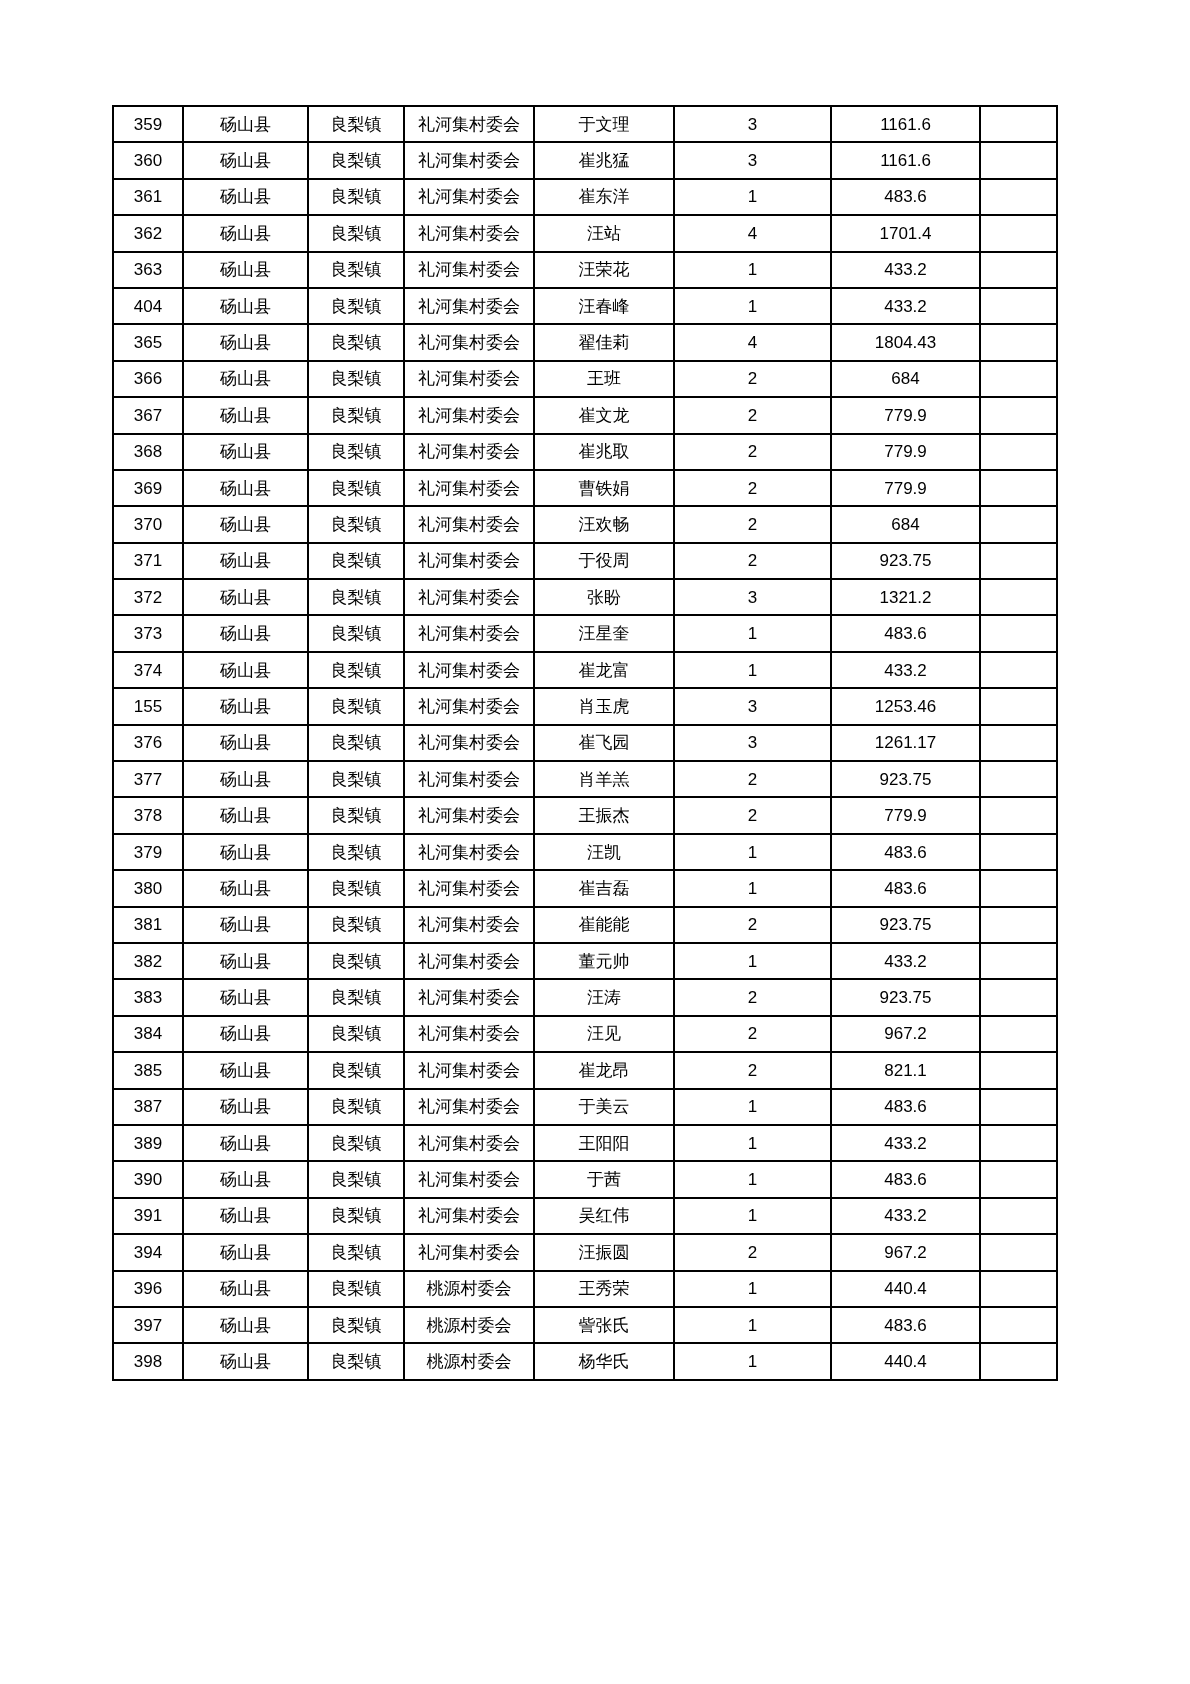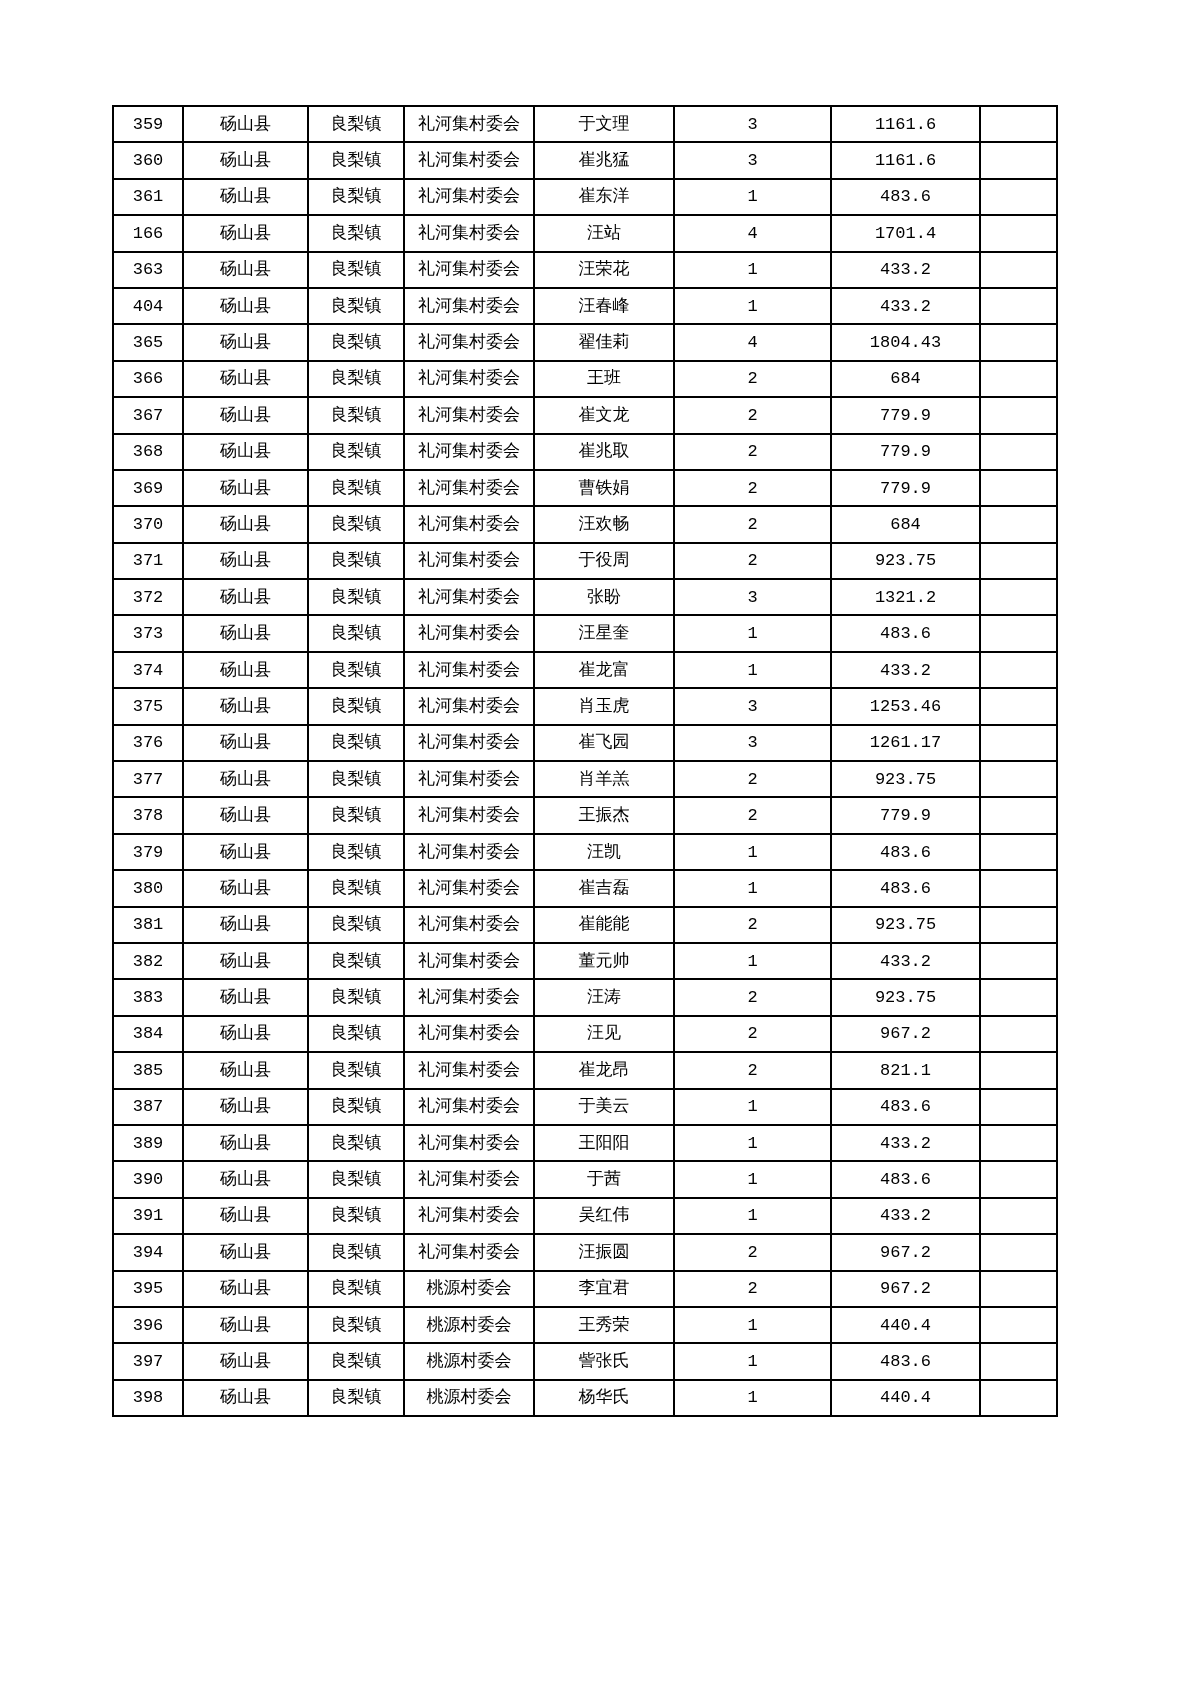--- a/index.html
+++ b/index.html
@@ -6,21 +6,21 @@
     margin: 0;
     padding: 0;
     background: #ffffff;
   }
   .page {
     position: relative;
     width: 1190px;
     height: 1684px;
     background: #ffffff;
     overflow: hidden;
-    font-family: Liberation Mono, monospace;
+    font-family: Liberation Sans, sans-serif;
     color: #000000;
   }
   table.records {
     position: absolute;
     left: 112px;
     top: 105px;
     border-collapse: collapse;
     table-layout: fixed;
     width: 944px;
   }
@@ -84,21 +84,21 @@
           <td>361</td>
           <td>砀山县</td>
           <td>良梨镇</td>
           <td>礼河集村委会</td>
           <td>崔东洋</td>
           <td>1</td>
           <td>483.6</td>
           <td></td>
         </tr>
         <tr>
-          <td>166</td>
+          <td>362</td>
           <td>砀山县</td>
           <td>良梨镇</td>
           <td>礼河集村委会</td>
           <td>汪站</td>
           <td>4</td>
           <td>1701.4</td>
           <td></td>
         </tr>
         <tr>
           <td>363</td>
@@ -214,21 +214,21 @@
           <td>374</td>
           <td>砀山县</td>
           <td>良梨镇</td>
           <td>礼河集村委会</td>
           <td>崔龙富</td>
           <td>1</td>
           <td>433.2</td>
           <td></td>
         </tr>
         <tr>
-          <td>375</td>
+          <td>155</td>
           <td>砀山县</td>
           <td>良梨镇</td>
           <td>礼河集村委会</td>
           <td>肖玉虎</td>
           <td>3</td>
           <td>1253.46</td>
           <td></td>
         </tr>
         <tr>
           <td>376</td>
@@ -369,30 +369,20 @@
           <td>1</td>
           <td>433.2</td>
           <td></td>
         </tr>
         <tr>
           <td>394</td>
           <td>砀山县</td>
           <td>良梨镇</td>
           <td>礼河集村委会</td>
           <td>汪振圆</td>
-          <td>2</td>
-          <td>967.2</td>
-          <td></td>
-        </tr>
-        <tr>
-          <td>395</td>
-          <td>砀山县</td>
-          <td>良梨镇</td>
-          <td>桃源村委会</td>
-          <td>李宜君</td>
           <td>2</td>
           <td>967.2</td>
           <td></td>
         </tr>
         <tr>
           <td>396</td>
           <td>砀山县</td>
           <td>良梨镇</td>
           <td>桃源村委会</td>
           <td>王秀荣</td>

